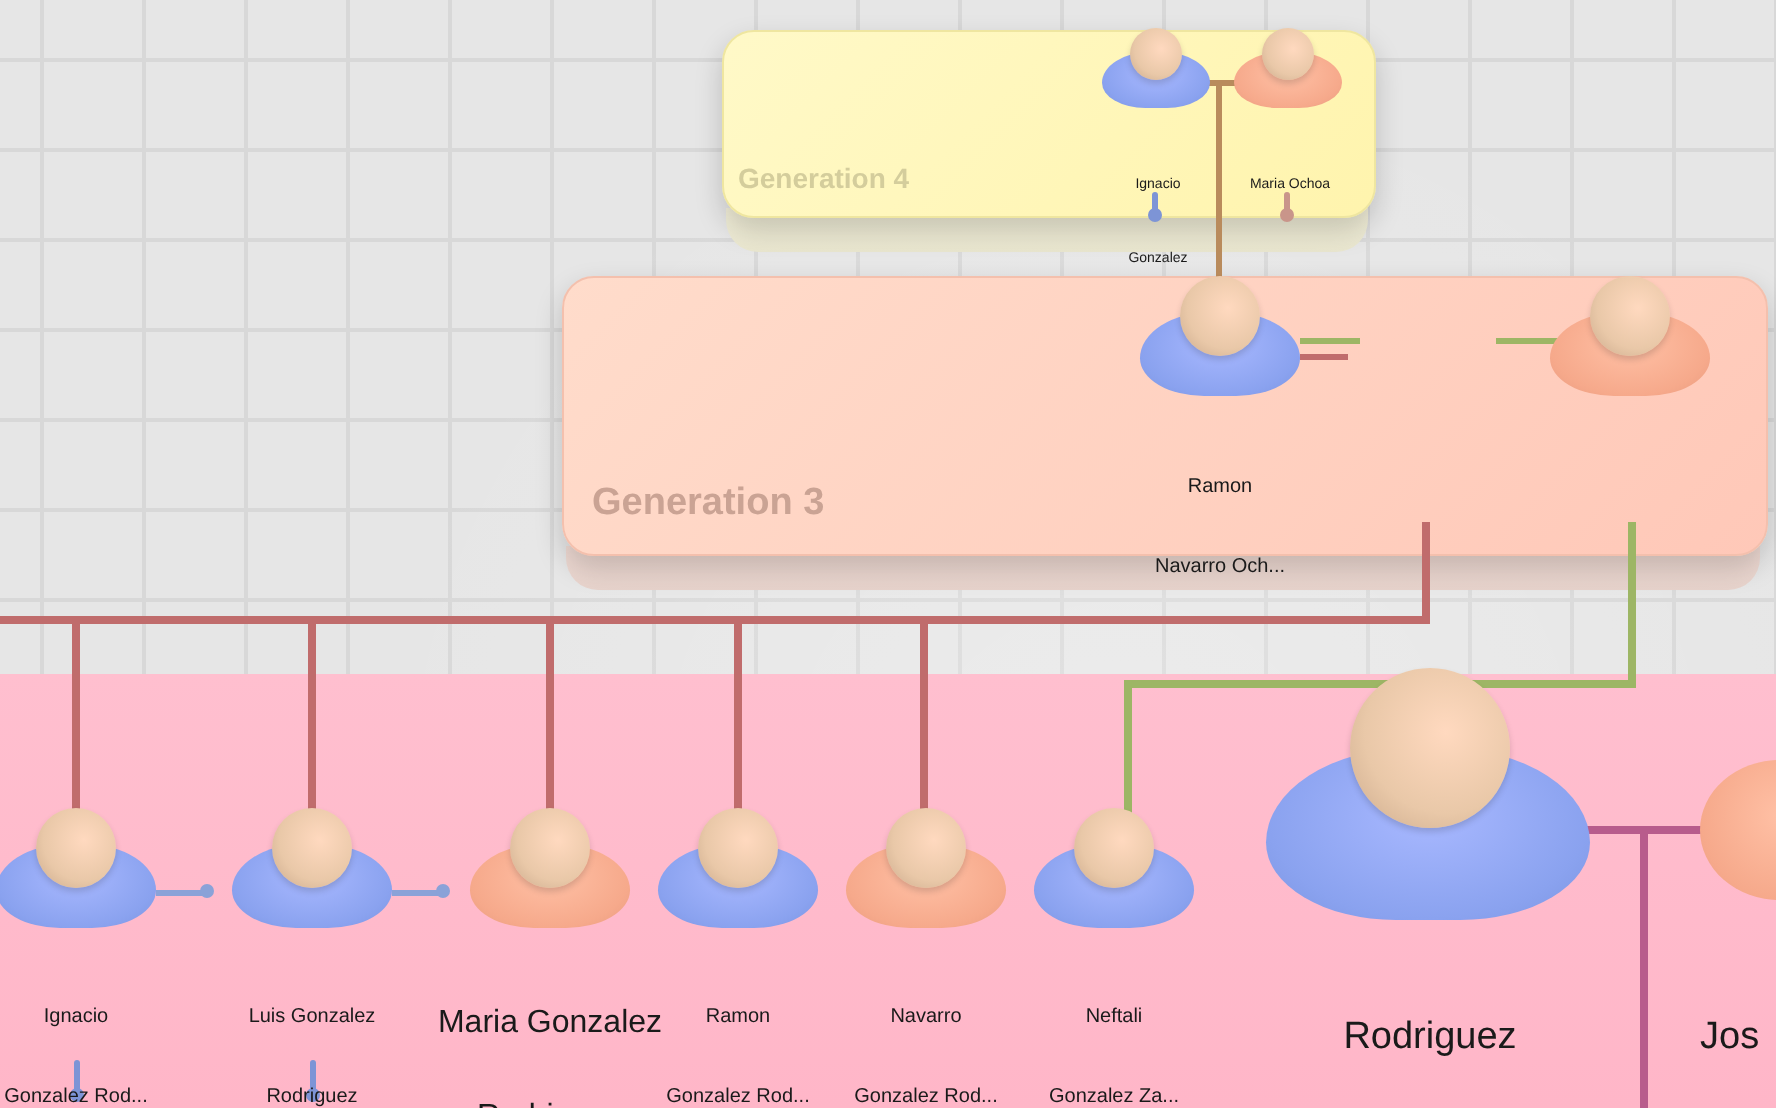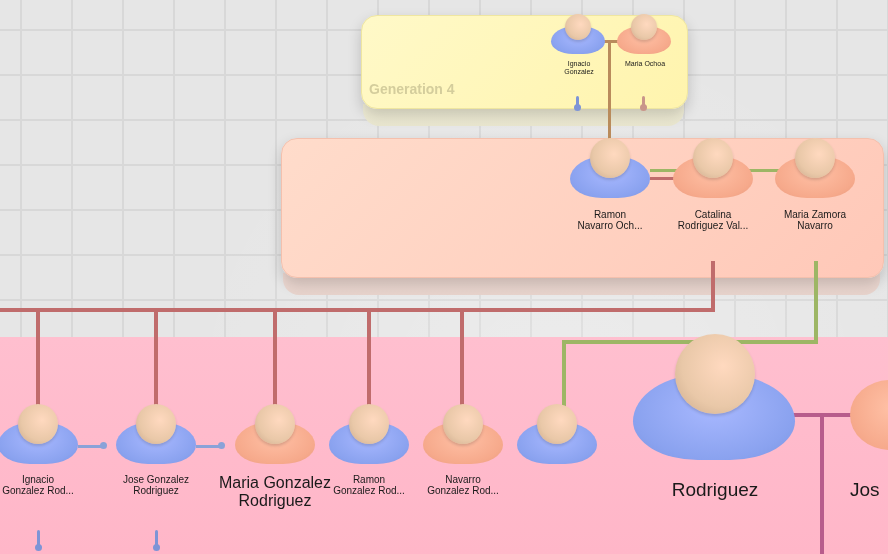--- a/index.html
+++ b/index.html
@@ -34,38 +34,39 @@
   .magenta { background:#b85c8c; }
   .stub { position:absolute; width:3px; border-radius:2px; }
   .stub::after { content:""; position:absolute; left:-2px; bottom:-3px; width:7px; height:7px; border-radius:50%; background:inherit; }
 
   .person { position:absolute; }
   .body { position:absolute; border-radius:45% 45% 40% 40% / 55% 55% 45% 45%; }
   .male .body { background:radial-gradient(ellipse at 50% 40%, #a8b8ff, #8aa2ef 70%, #7a94e0); }
   .female .body { background:radial-gradient(ellipse at 50% 40%, #ffc0a5, #f6a98b 70%, #e89a7e); }
   .head { position:absolute; border-radius:50%; background:radial-gradient(circle at 60% 40%, #ffd9bf, #e9c8a8 60%, #c9a88a); box-shadow: 0 2px 3px rgba(0,0,0,0.15); }
   .name { position:absolute; text-align:center; color:#1a1a1a; line-height:1.12; white-space:nowrap; }
-  .name span { display:block; }
+  .name span { display:block;margin-top:29px; }
 
   .link-h { position:absolute; height:3px; }
   .link-dot { position:absolute; width:7px; height:7px; border-radius:50%; }
 </style>
 </head>
 <body>
 
 <div class="canvas">
 
   <div class="glow" style="left:170px;top:20px;width:780px;height:780px;background:radial-gradient(circle, rgba(255,255,255,0.25), rgba(255,255,255,0) 70%);"></div>
 
   <div class="gen-base gen4-base"></div>
   <div class="gen-box gen4"></div>
   <div class="gen-label gen4-label">Generation 4</div>
 
   <div class="gen-base gen3-base"></div>
   <div class="gen-box gen3"></div>
+  <div class="gen-label gen3-label">Generation 3</div>
 
   <div class="gen2"></div>
 
   <div class="line brown" style="left:608px;top:42px;width:3px;height:100px;"></div>
   <div class="line brown" style="left:604px;top:40px;width:14px;height:3px;"></div>
   <div class="stub" style="left:576px;top:96px;height:12px;background:#7d94d6;"></div>
   <div class="stub" style="left:642px;top:96px;height:12px;background:#c9958a;"></div>
 
   <div class="line green" style="left:650px;top:169px;width:30px;height:3px;"></div>
   <div class="line red" style="left:650px;top:177px;width:24px;height:3px;"></div>
@@ -112,50 +113,38 @@
   </div>
 
   <div class="person male" style="left:560px;top:138px;width:100px;height:100px;">
     <div class="body" style="left:10px;top:18px;width:80px;height:42px;"></div>
     <div class="head" style="left:30px;top:0;width:40px;height:40px;"></div>
     <div class="name" style="left:-10px;top:71px;width:120px;font-size:10px;">
       <span>Ramon</span>
         <span>Navarro Och...</span>
     </div>
   </div>
-  <div class="person female" style="left:663px;top:138px;width:100px;height:100px;">
-    <div class="body" style="left:10px;top:18px;width:80px;height:42px;"></div>
-    <div class="head" style="left:30px;top:0;width:40px;height:40px;"></div>
-    <div class="name" style="left:-10px;top:71px;width:120px;font-size:10px;">
-      <span>Catalina</span>
-        <span>Rodriguez Val...</span>
-    </div>
-  </div>
   <div class="person female" style="left:765px;top:138px;width:100px;height:100px;">
     <div class="body" style="left:10px;top:18px;width:80px;height:42px;"></div>
     <div class="head" style="left:30px;top:0;width:40px;height:40px;"></div>
-    <div class="name" style="left:-10px;top:71px;width:120px;font-size:10px;">
-      <span>Maria Zamora</span>
-        <span>Navarro</span>
-    </div>
   </div>
 
   <div class="person male" style="left:-12px;top:404px;width:100px;height:100px;">
     <div class="body" style="left:10px;top:18px;width:80px;height:42px;"></div>
     <div class="head" style="left:30px;top:0;width:40px;height:40px;"></div>
     <div class="name" style="left:-10px;top:70px;width:120px;font-size:10px;">
       <span>Ignacio</span>
         <span>Gonzalez Rod...</span>
     </div>
   </div>
   <div class="person male" style="left:106px;top:404px;width:100px;height:100px;">
     <div class="body" style="left:10px;top:18px;width:80px;height:42px;"></div>
     <div class="head" style="left:30px;top:0;width:40px;height:40px;"></div>
     <div class="name" style="left:-10px;top:70px;width:120px;font-size:10px;">
-      <span>Jose Gonzalez</span>
+      <span>Luis Gonzalez</span>
         <span>Rodriguez</span>
     </div>
   </div>
   <div class="person female" style="left:225px;top:404px;width:100px;height:100px;">
     <div class="body" style="left:10px;top:18px;width:80px;height:42px;"></div>
     <div class="head" style="left:30px;top:0;width:40px;height:40px;"></div>
     <div class="name" style="left:-10px;top:70px;width:120px;font-size:16px;">
       <span>Maria Gonzalez</span>
         <span>Rodriguez</span>
     </div>
@@ -172,20 +161,24 @@
     <div class="body" style="left:10px;top:18px;width:80px;height:42px;"></div>
     <div class="head" style="left:30px;top:0;width:40px;height:40px;"></div>
     <div class="name" style="left:-10px;top:70px;width:120px;font-size:10px;">
       <span>Navarro</span>
         <span>Gonzalez Rod...</span>
     </div>
   </div>
   <div class="person male" style="left:507px;top:404px;width:100px;height:100px;">
     <div class="body" style="left:10px;top:18px;width:80px;height:42px;"></div>
     <div class="head" style="left:30px;top:0;width:40px;height:40px;"></div>
+    <div class="name" style="left:-10px;top:70px;width:120px;font-size:10px;">
+      <span>Neftali</span>
+        <span>Gonzalez Za...</span>
+    </div>
   </div>
 
   <div class="person male" style="left:625px;top:334px;width:180px;height:200px;">
     <div class="body" style="left:8px;top:40px;width:162px;height:86px;"></div>
     <div class="head" style="left:50px;top:0;width:80px;height:80px;"></div>
     <div class="name" style="left:-10px;top:145px;width:200px;font-size:19px;">
         <span>Rodriguez</span>
     </div>
   </div>
 

